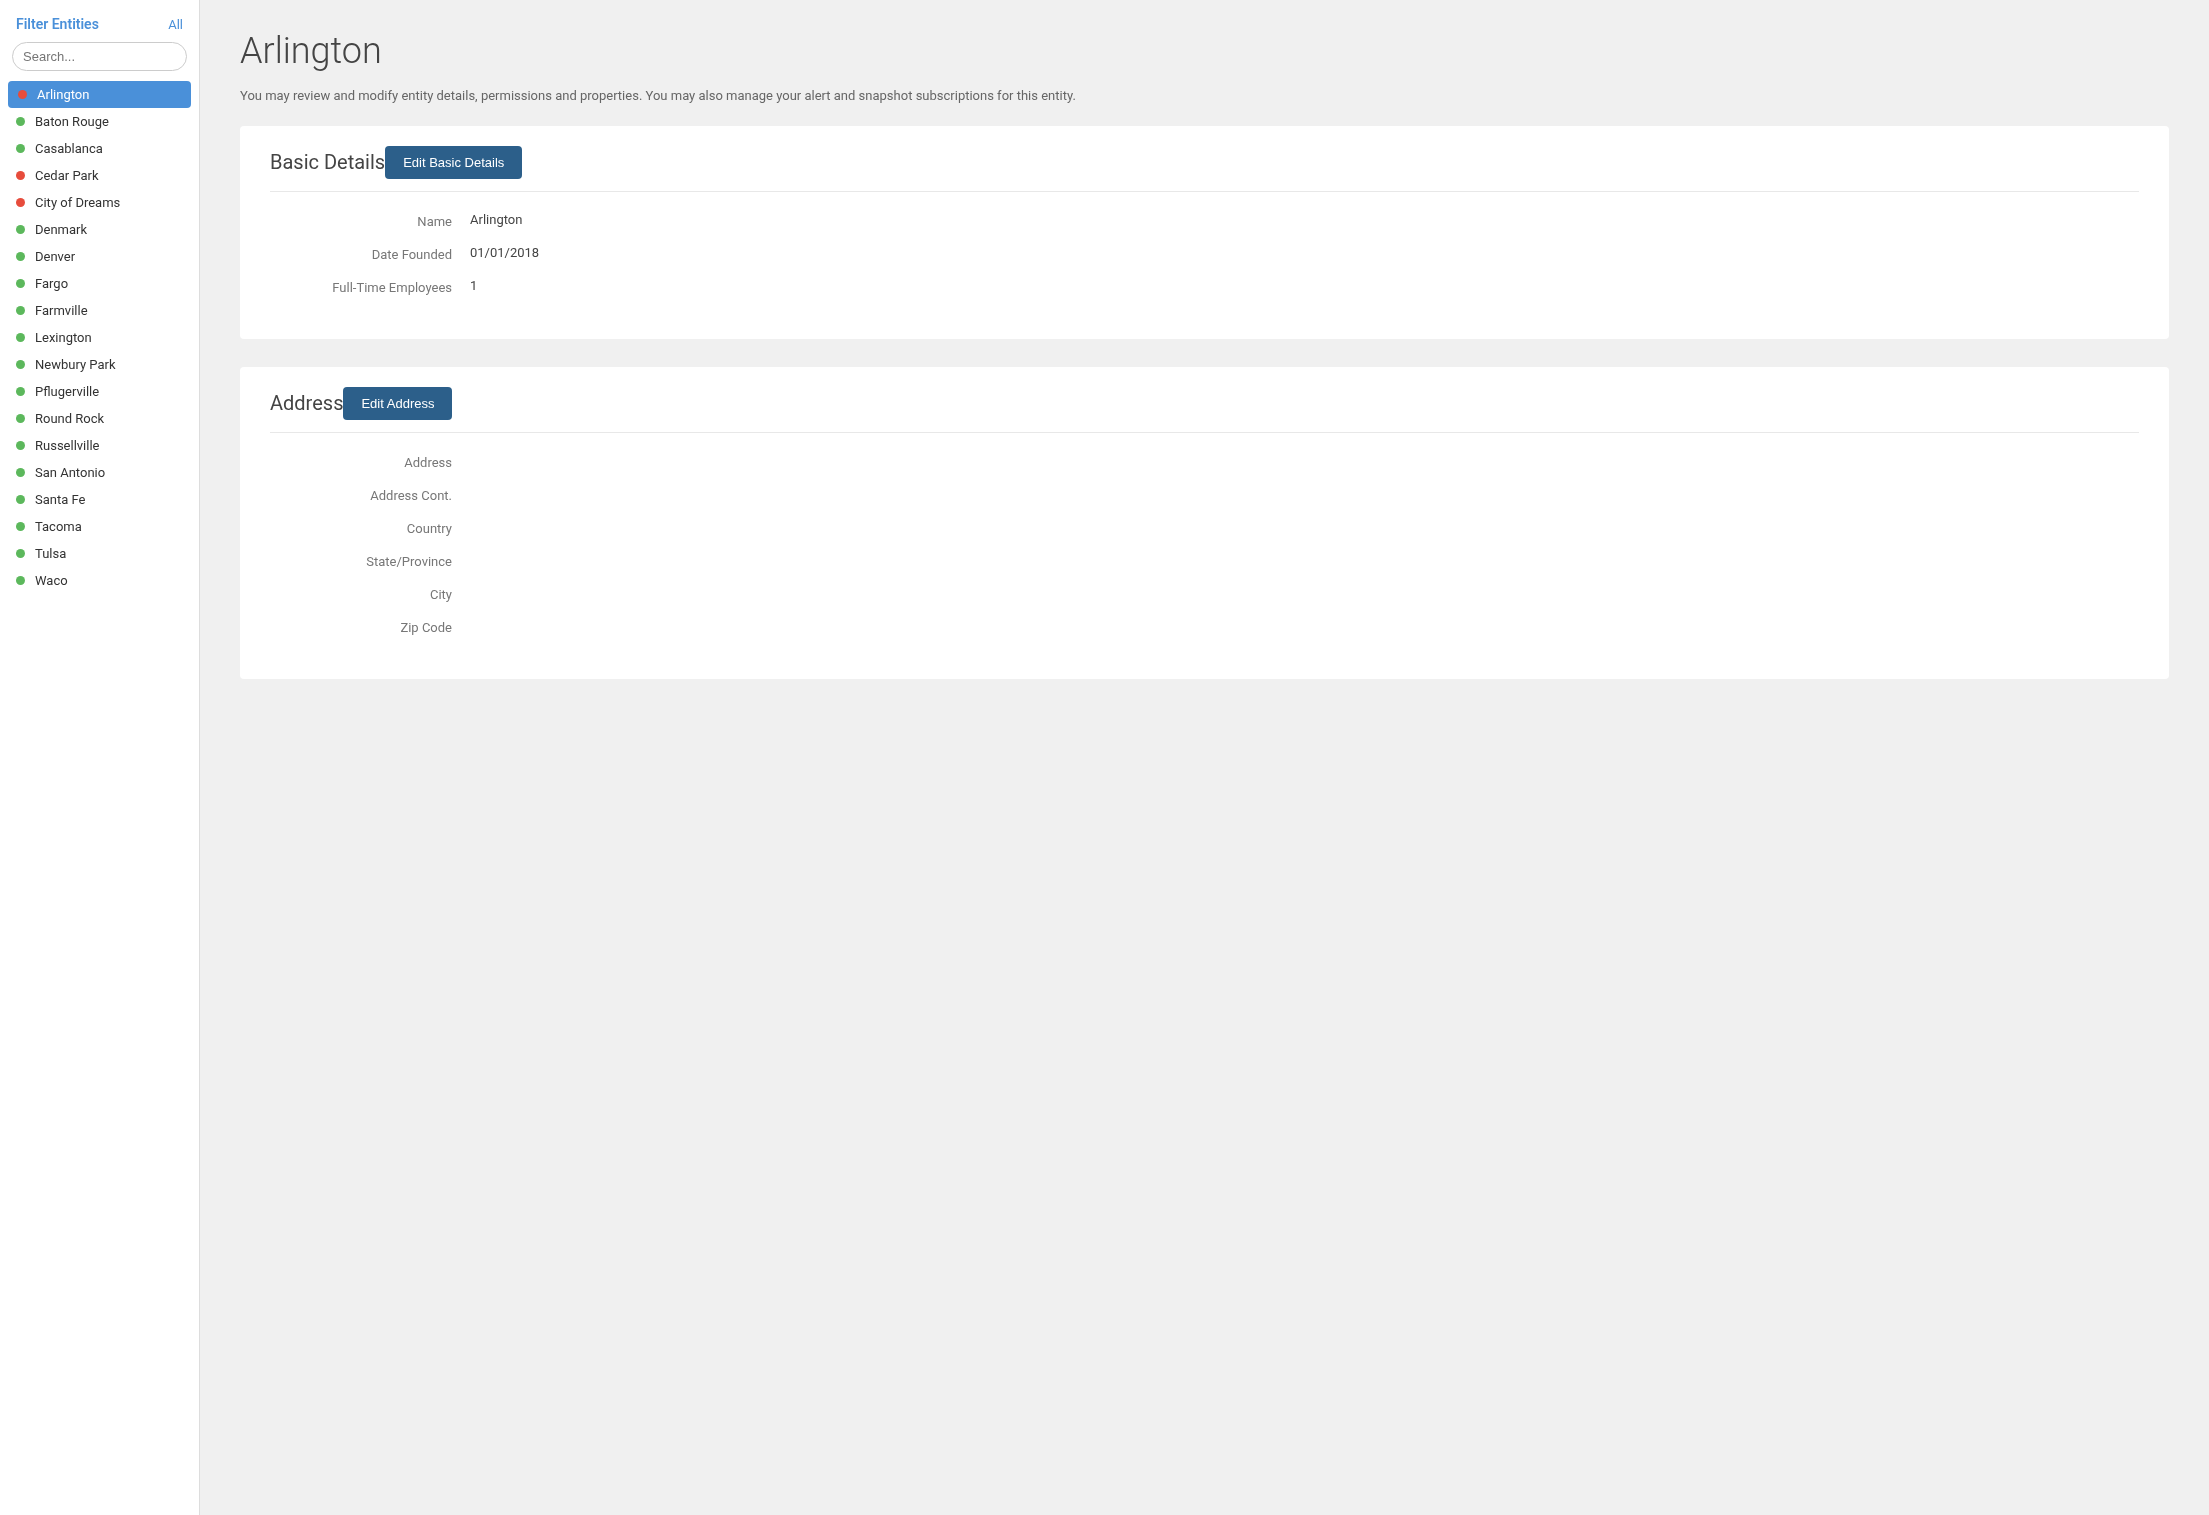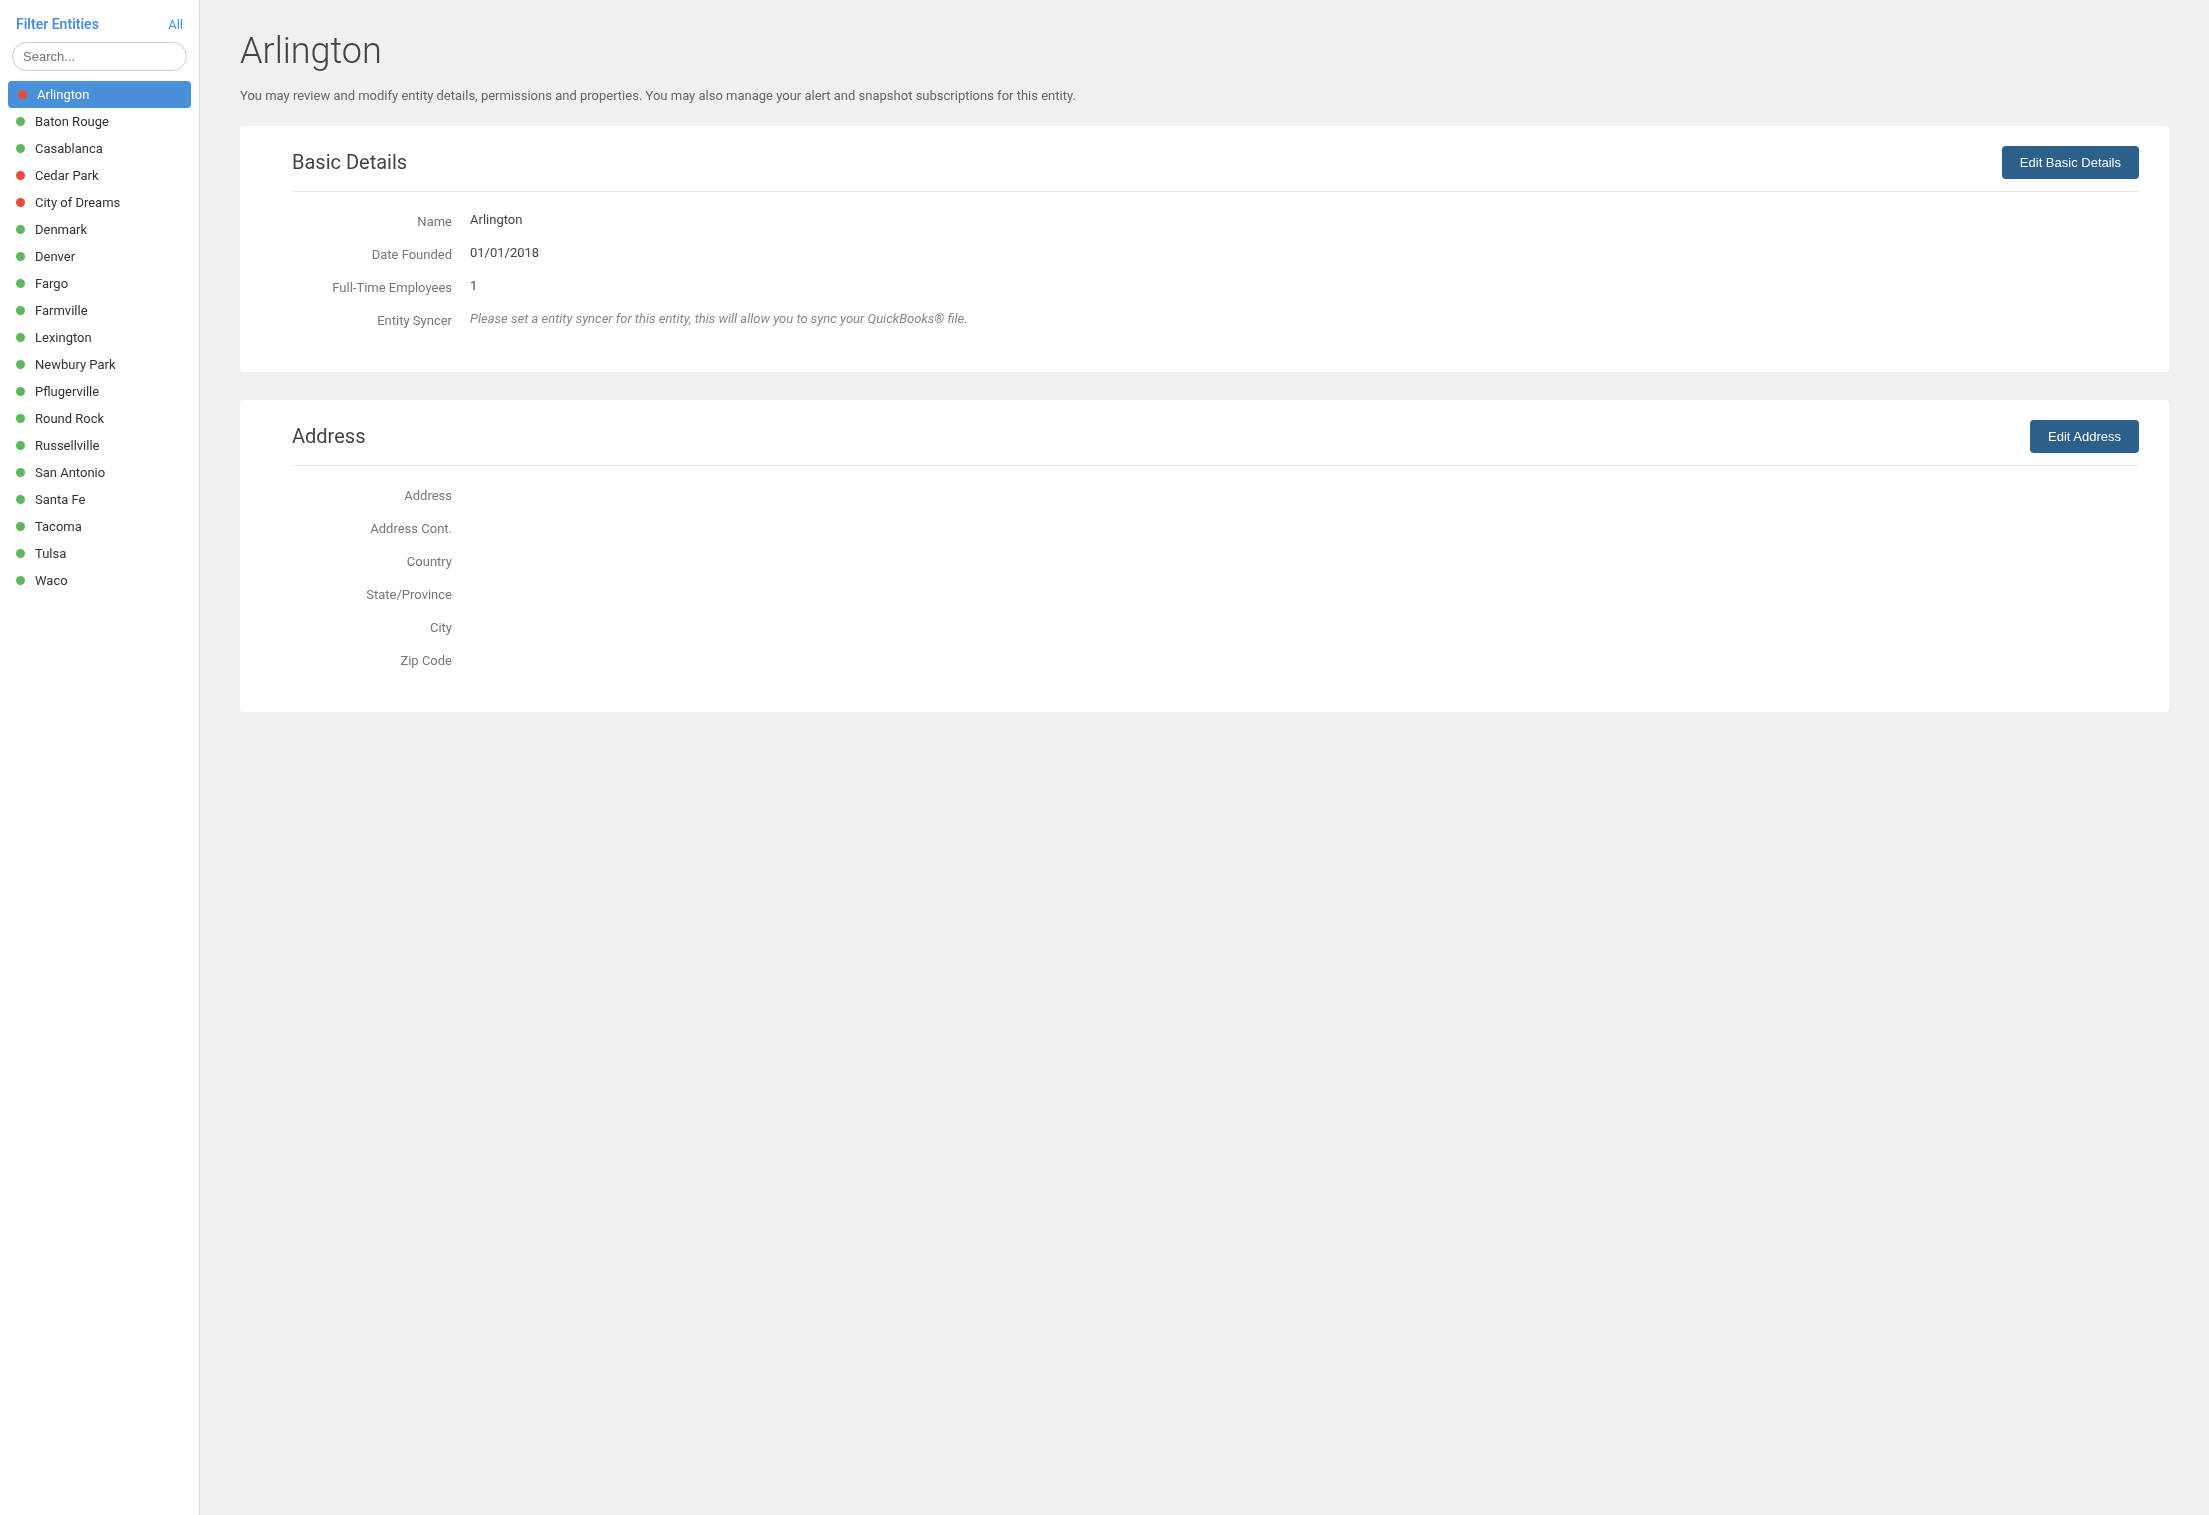--- a/index.html
+++ b/index.html
@@ -129,26 +129,24 @@
     }
     
     .section {
       background: #fff;
       border-radius: 4px;
       margin-bottom: 28px;
       padding: 20px 30px 28px 30px;
     }
     .section-header {
       display: flex;
-      justify-content: space-between;
       align-items: center;
       border-bottom: 1px solid #e8e8e8;
       padding-bottom: 12px;
       margin-bottom: 20px;
-      margin-left: 22px;
     }
     .section-title {
       font-size: 20px;
       font-weight: 400;
       color: #444;
     }
     .btn-primary {
       background: #2c5f8a;
       color: #fff;
       border: none;
@@ -292,24 +290,20 @@
             <div class="field-value">Arlington</div>
           </div>
           <div class="field-row">
             <div class="field-label">Date Founded</div>
             <div class="field-value">01/01/2018</div>
           </div>
           <div class="field-row">
             <div class="field-label">Full-Time Employees</div>
             <div class="field-value">1</div>
           </div>
-          <div class="field-row">
-            <div class="field-label">Entity Syncer</div>
-            <div class="field-value muted">Please set a entity syncer for this entity, this will allow you to sync your QuickBooks® file.</div>
-          </div>
         </div>
     </div>
 
     <div class="section">
       <div class="section-header">
         <h2 class="section-title">Address</h2>
         <button class="btn-primary">Edit Address</button>
       </div>
       <div id="address-fields">
       <div class="field-row">

